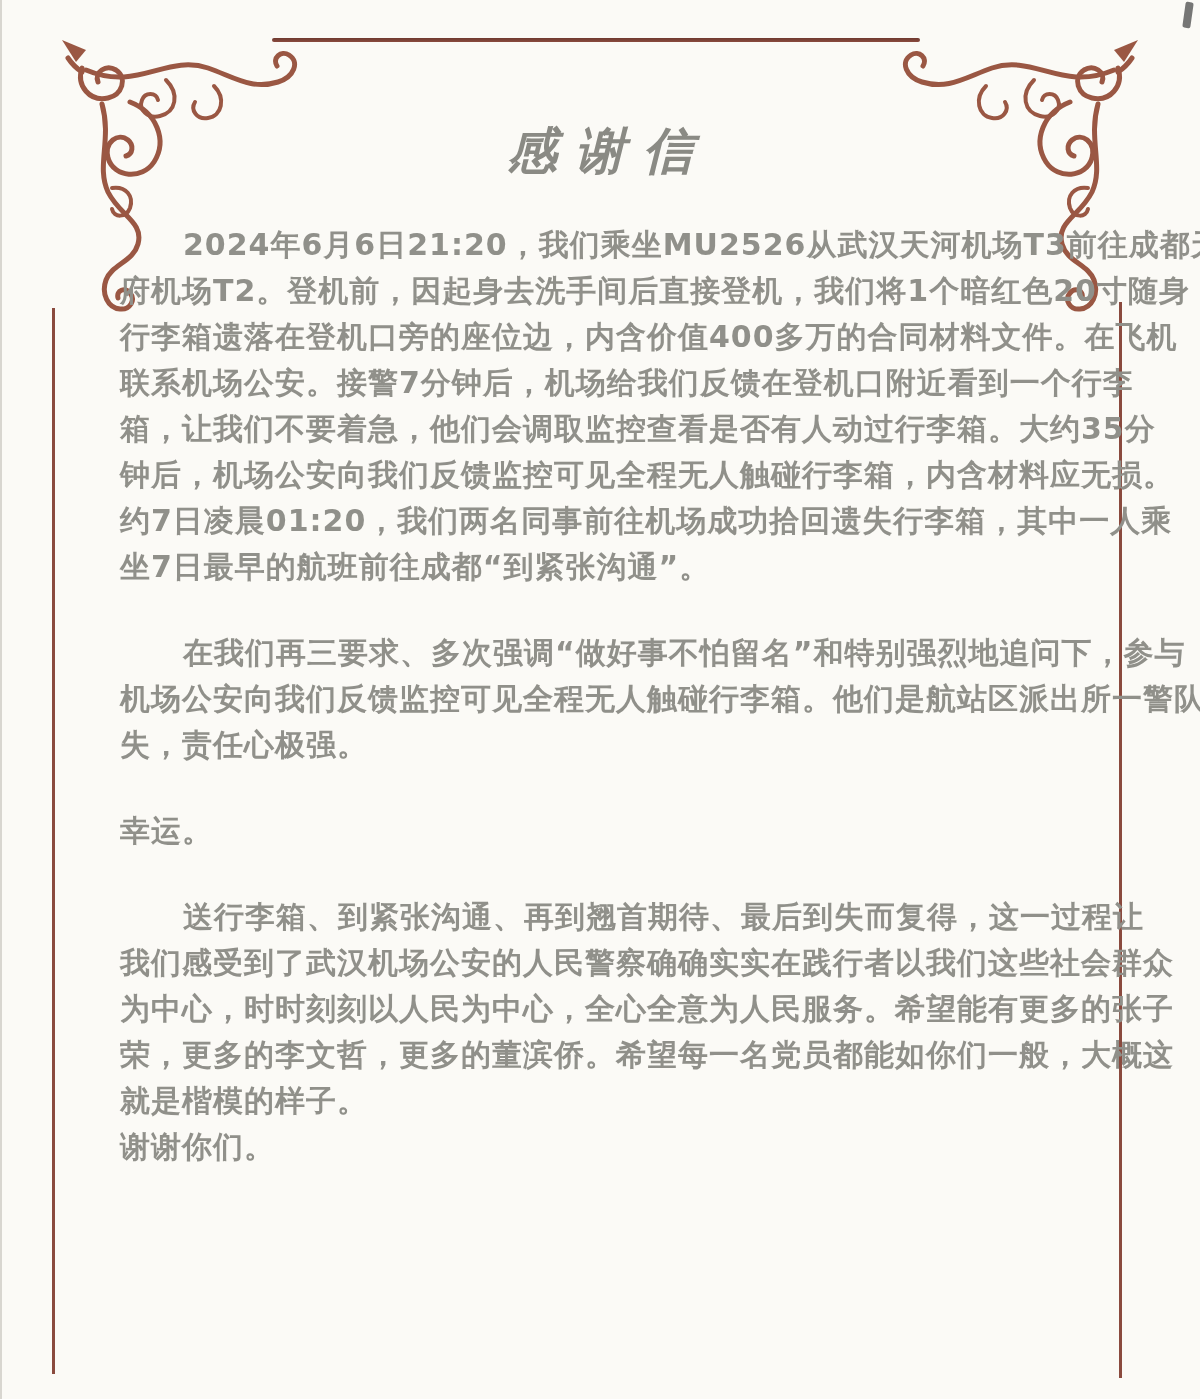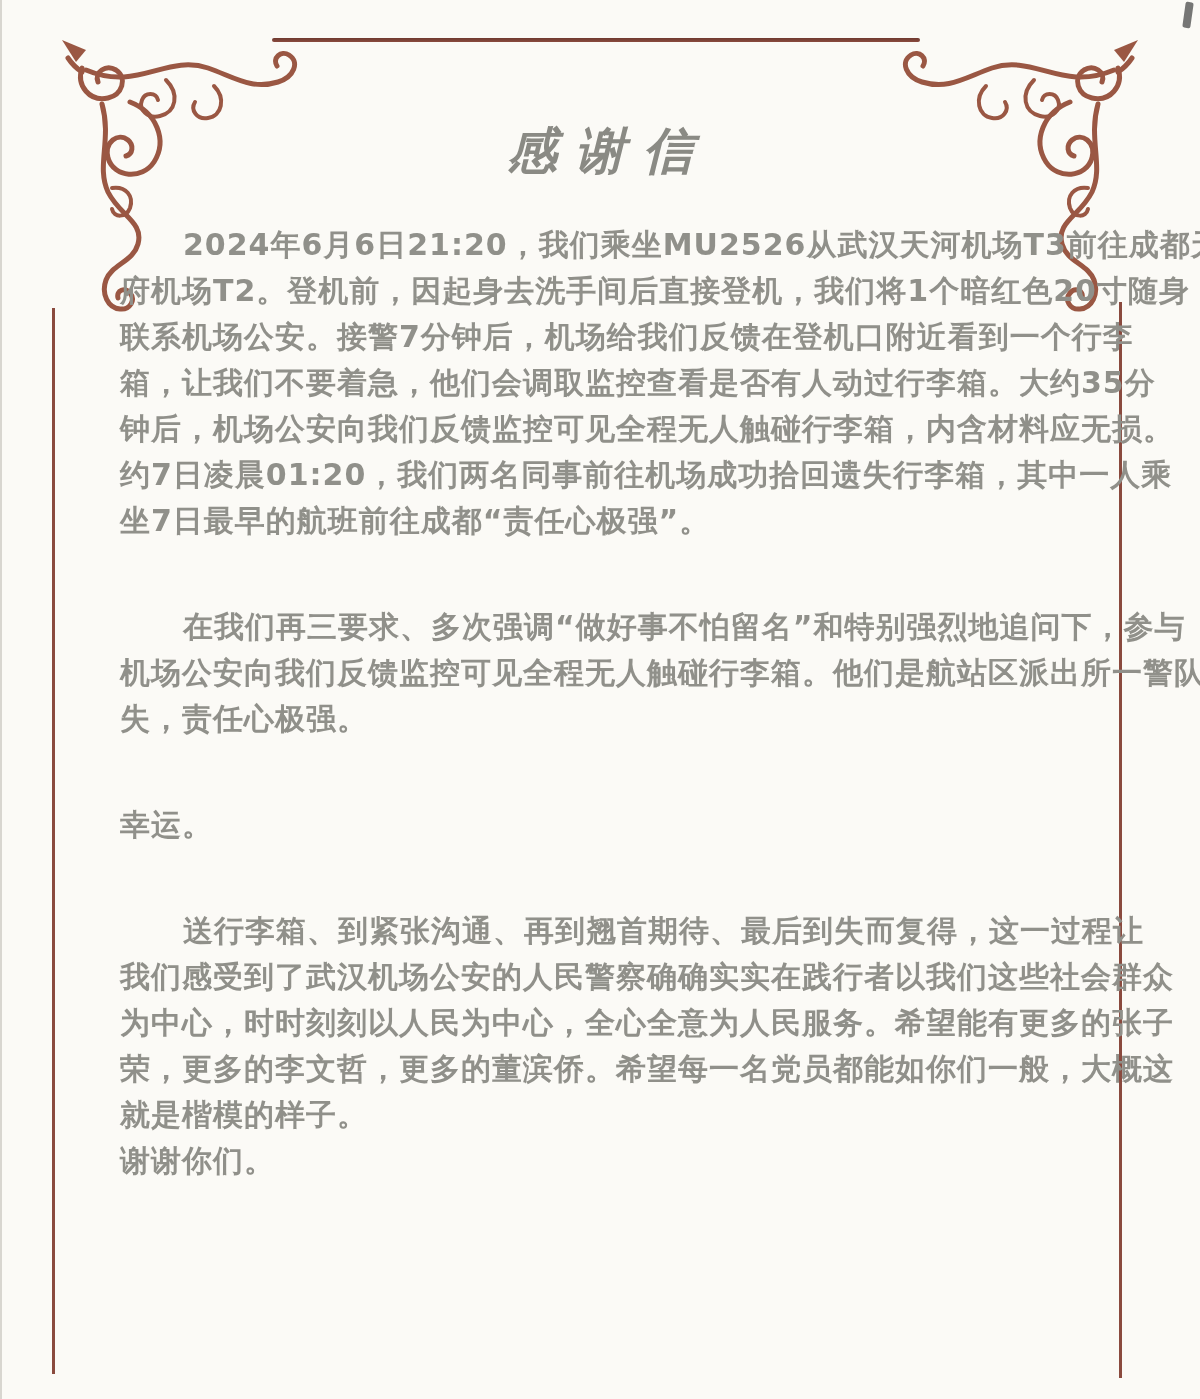--- a/index.html
+++ b/index.html
@@ -47,21 +47,21 @@
     font-size:50px;font-weight:bold;
     letter-spacing:18px;padding-left:18px;
     color:#8a8a84;
     font-style:italic;
   }
   .letter-body{
     position:absolute;left:120px;top:222px;width:978px;
     color:var(--ink);
   }
   .para{margin:0;}
-  .para.gap-before{margin-top:60px;}
+  .para.gap-before{margin-top:40px;}
   .line{
     height:46px;line-height:46px;
     font-size:30px;font-weight:600;
     letter-spacing:1px;
     white-space:nowrap;
   }
   .line.indent{text-indent:63px;}
 </style>
 </head>
 <body>
@@ -101,25 +101,26 @@
 <div class="top-rule"></div>
 <div class="side-rule left"></div>
 <div class="side-rule right"></div>
 
 <h1 class="doc-title">感谢信</h1>
 
 <div class="letter-body">
     <div class="para">
       <div class="line indent">2024年6月6日21:20，我们乘坐MU2526从武汉天河机场T3前往成都天</div>
       <div class="line">府机场T2。登机前，因起身去洗手间后直接登机，我们将1个暗红色20寸随身</div>
+      <div class="line">行李箱遗落在登机口旁的座位边，内含价值400多万的合同材料文件。在飞机</div>
       <div class="line">联系机场公安。接警7分钟后，机场给我们反馈在登机口附近看到一个行李</div>
       <div class="line">箱，让我们不要着急，他们会调取监控查看是否有人动过行李箱。大约35分</div>
       <div class="line">钟后，机场公安向我们反馈监控可见全程无人触碰行李箱，内含材料应无损。</div>
       <div class="line">约7日凌晨01:20，我们两名同事前往机场成功拾回遗失行李箱，其中一人乘</div>
-      <div class="line">坐7日最早的航班前往成都“责任心极强”。</div>
+      <div class="line">坐7日最早的航班前往成都“到紧张沟通”。</div>
     </div>
     <div class="para gap-before">
       <div class="line indent">在我们再三要求、多次强调“做好事不怕留名”和特别强烈地追问下，参与</div>
       <div class="line">机场公安向我们反馈监控可见全程无人触碰行李箱。他们是航站区派出所一警队</div>
       <div class="line">失，责任心极强。</div>
     </div>
     <div class="para gap-before">
       <div class="line">幸运。</div>
     </div>
     <div class="para gap-before">

